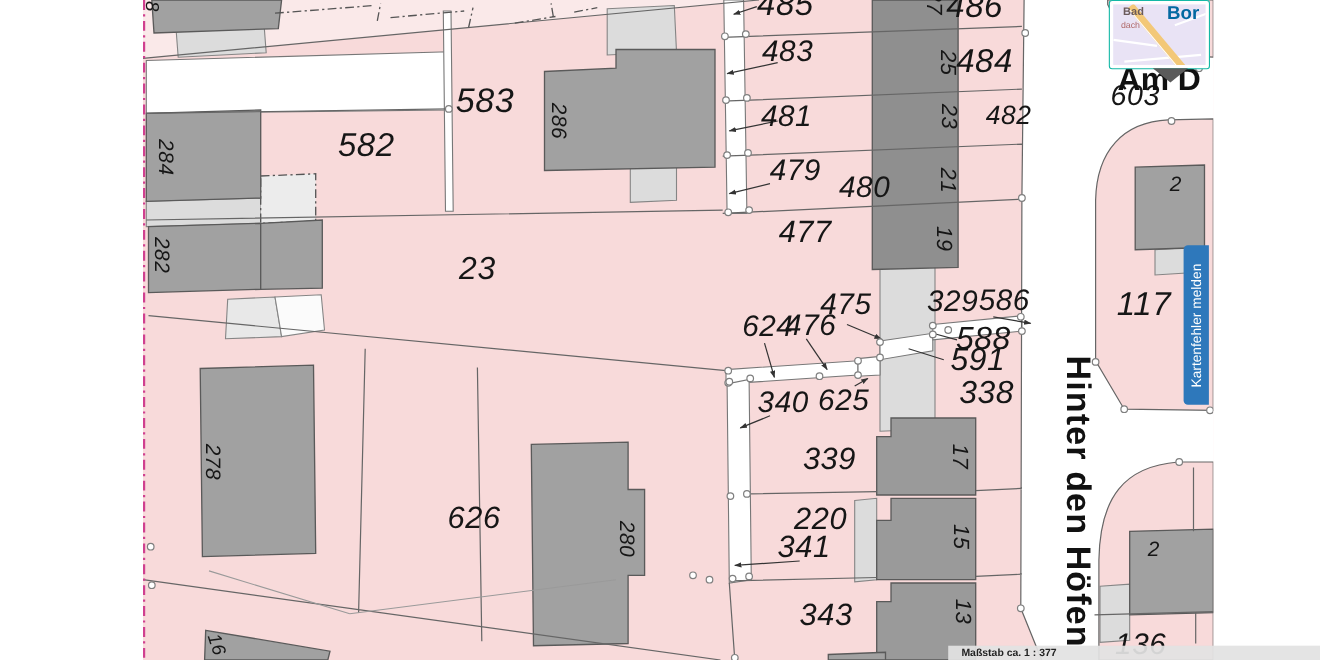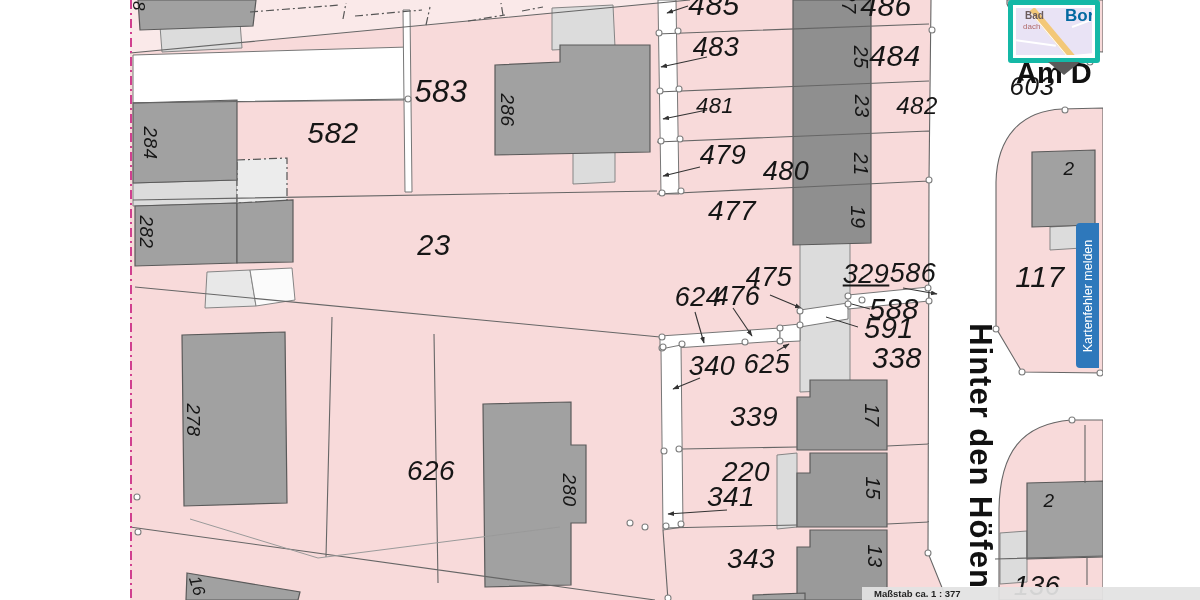--- a/index.html
+++ b/index.html
@@ -14,21 +14,21 @@
   .street-h{position:absolute;left:1016px;top:57px;font-weight:700;font-size:29px;color:#111;
        white-space:nowrap;}
   .report-btn{position:absolute;left:1076px;top:223px;width:23px;height:145px;border:none;
        border-radius:4px 0 0 4px;cursor:pointer;padding:0;}
   .report-btn span{position:absolute;left:50%;top:50%;transform:translate(-50%,-50%) rotate(-90deg);
        color:#fff;font-size:12.5px;white-space:nowrap;font-family:"Liberation Sans",sans-serif;}
   .scalebar{position:absolute;left:862px;top:587px;width:338px;height:13px;
        background:rgba(226,226,226,.93);font-size:9.5px;font-weight:700;color:#222;
        line-height:13px;padding-left:12px;box-sizing:border-box;}
   .popup{position:absolute;left:1008px;top:0;width:92px;height:63px;background:#fff;
-       border:5px solid #14b8a6;border-radius:3px;box-sizing:border-box;overflow:hidden;}
+       border:1px solid #14b8a6;border-radius:3px;box-sizing:border-box;overflow:hidden;}
   .popup .mini{position:absolute;left:3px;top:3px;right:3px;bottom:3px;background:#e9e3f5;overflow:hidden;}
   .popup .road{position:absolute;left:38px;top:-8px;width:6px;height:80px;background:#f3c878;
        transform:rotate(-40deg);border-left:1px solid #fff;}
   .popup .mline{position:absolute;background:#fff;}
   .popup .t-small{position:absolute;left:9px;top:2px;font-size:10px;color:#6b5b5b;font-weight:700;}
   .popup .t-part{position:absolute;left:7px;top:14px;font-size:8px;color:#b06a6a;}
   .popup .t-big{position:absolute;left:49px;top:-2px;font-size:17px;font-weight:700;color:#0369a1;}
   .pointer{position:absolute;left:1048px;top:62px;width:0;height:0;
        border-left:16px solid transparent;border-right:16px solid transparent;
        border-top:13px solid #5a5a5a;}
@@ -189,29 +189,29 @@
       <line x1="131" y1="0" x2="131" y2="600" stroke="#d0408f" stroke-width="2" stroke-dasharray="9 4 2 4"></line>
     </svg>
 
     <div id="labels-layer">
         <div class="lbl" style="left: 714px; top: 5px; font-size: 30px; transform: translate(-50%, -50%) rotate(0deg);">485</div>
         <div class="lbl" style="left: 886px; top: 6px; font-size: 30px; transform: translate(-50%, -50%) rotate(0deg);">486</div>
         <div class="lbl" style="left: 849px; top: 2px; font-size: 20px; transform: translate(-50%, -50%) rotate(90deg);">27</div>
         <div class="lbl" style="left: 716px; top: 47px; font-size: 27px; transform: translate(-50%, -50%) rotate(0deg);">483</div>
         <div class="lbl" style="left: 895px; top: 56px; font-size: 30px; transform: translate(-50%, -50%) rotate(0deg);">484</div>
         <div class="lbl" style="left: 861px; top: 57px; font-size: 20px; transform: translate(-50%, -50%) rotate(90deg);">25</div>
-        <div class="lbl" style="left: 715px; top: 106px; font-size: 22px; transform: translate(-50%, -50%) rotate(0deg);">481</div>
+        <div class="lbl" style="left: 715px; top: 106px; font-size: 27px; transform: translate(-50%, -50%) rotate(0deg);">481</div>
         <div class="lbl" style="left: 917px; top: 106px; font-size: 24px; transform: translate(-50%, -50%) rotate(0deg);">482</div>
         <div class="lbl" style="left: 862px; top: 106px; font-size: 20px; transform: translate(-50%, -50%) rotate(90deg);">23</div>
         <div class="lbl" style="left: 723px; top: 155px; font-size: 27px; transform: translate(-50%, -50%) rotate(0deg);">479</div>
         <div class="lbl" style="left: 786px; top: 171px; font-size: 27px; transform: translate(-50%, -50%) rotate(0deg);">480</div>
         <div class="lbl" style="left: 861px; top: 164px; font-size: 20px; transform: translate(-50%, -50%) rotate(90deg);">21</div>
         <div class="lbl" style="left: 732px; top: 211px; font-size: 28px; transform: translate(-50%, -50%) rotate(0deg);">477</div>
         <div class="lbl" style="left: 858px; top: 217px; font-size: 20px; transform: translate(-50%, -50%) rotate(90deg);">19</div>
-        <div class="lbl" style="left: 866px; top: 274px; font-size: 27px; transform: translate(-50%, -50%) rotate(0deg); text-decoration: underline;">329</div>
+        <div class="lbl" style="left: 866px; top: 274px; font-size: 27px; transform: translate(-50%, -50%) rotate(0deg);">329</div>
         <div class="lbl" style="left: 913px; top: 273px; font-size: 27px; transform: translate(-50%, -50%) rotate(0deg);">586</div>
         <div class="lbl" style="left: 769px; top: 277px; font-size: 27px; transform: translate(-50%, -50%) rotate(0deg);">475</div>
         <div class="lbl" style="left: 737px; top: 296px; font-size: 27px; transform: translate(-50%, -50%) rotate(0deg);">476</div>
         <div class="lbl" style="left: 698px; top: 297px; font-size: 27px; transform: translate(-50%, -50%) rotate(0deg);">624</div>
         <div class="lbl" style="left: 894px; top: 309px; font-size: 29px; transform: translate(-50%, -50%) rotate(0deg);">588</div>
         <div class="lbl" style="left: 889px; top: 328px; font-size: 29px; transform: translate(-50%, -50%) rotate(0deg);">591</div>
         <div class="lbl" style="left: 897px; top: 358px; font-size: 29px; transform: translate(-50%, -50%) rotate(0deg);">338</div>
         <div class="lbl" style="left: 712px; top: 366px; font-size: 27px; transform: translate(-50%, -50%) rotate(0deg);">340</div>
         <div class="lbl" style="left: 767px; top: 364px; font-size: 27px; transform: translate(-50%, -50%) rotate(0deg);">625</div>
         <div class="lbl" style="left: 754px; top: 417px; font-size: 28px; transform: translate(-50%, -50%) rotate(0deg);">339</div>

